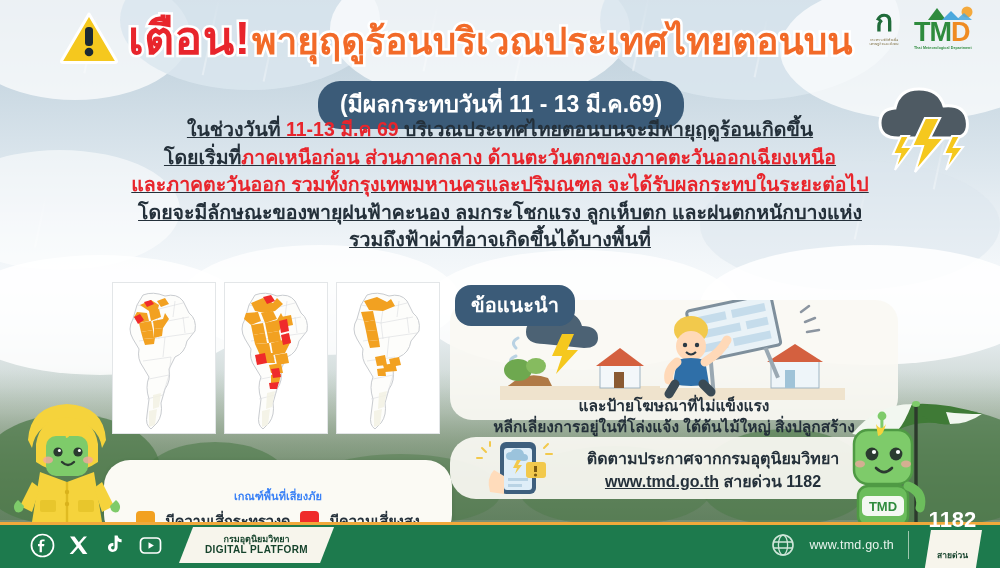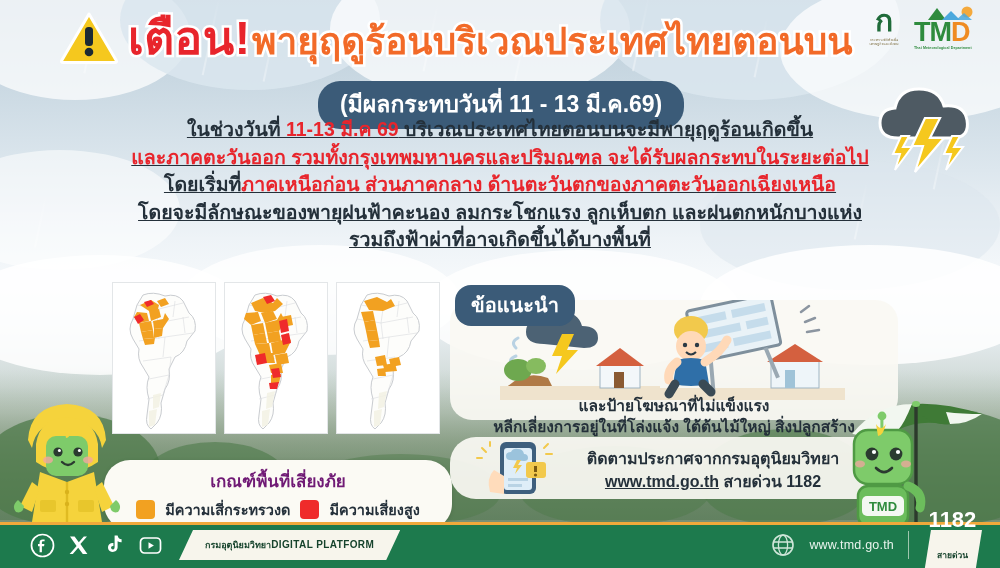--- a/index.html
+++ b/index.html
@@ -79,21 +79,21 @@
   }
   .map-cards { display:flex; gap:8px; margin-top:2px; }
   .map-card { width:104px; height:152px; background:#ffffff; border:1px solid #e3e6e8;
               position:relative; overflow:hidden; }
   .map-card svg { position:absolute; left:0; top:0; }
   .legend {
     position:absolute; left:104px; top:460px; width:348px;
     background:#fbfaf4; border-radius:26px; padding:7px 10px 9px; text-align:center;
     box-shadow:0 1px 4px rgba(0,0,0,.12);
   }
-  .legend-title { font-size:17px; font-weight:bold; color:#701a75; margin-bottom:4px; }
+  .legend-title { font-size:11px; font-weight:bold; color:#3b82f6; margin-bottom:4px;margin-top:20px; }
   .legend-row { display:flex; justify-content:center; align-items:center; gap:10px; font-size:14.5px;
                 font-weight:600; color:#24303a; }
   .sw { width:19px; height:19px; border-radius:4px; display:inline-block; }
 
   
   .advice-badge {
     position:absolute; left:455px; top:285px; background:#3b5b78; color:#fff;
     font-size:20px; font-weight:bold; border-radius:16px; padding:4px 16px 5px; z-index:3;
   }
   .advice-card {
@@ -116,22 +116,22 @@
 
   
   .footer {
     position:absolute; left:0; bottom:0; width:1000px; height:46px;
     background:#1d7a4d; display:flex; align-items:center;
   }
   .footer::before{ content:""; position:absolute; left:0; top:0; width:100%; height:3px; background:#f0a93b; }
   .fsocials { display:flex; align-items:center; gap:11px; margin-left:30px; }
   .ficon { width:25px; height:25px; display:flex; align-items:center; justify-content:center; }
   .dp-tag {
-    margin-left:16px; background:#f7f5ec; color:#16432c; height:30px;
-    display:flex; justify-content:center; align-items:center;
+    margin-left:16px; background:#f7f5ec; color:#16432c; height:36px;
+    display:flex; flex-direction:column; justify-content:center; align-items:center;
     padding:0 26px; clip-path: polygon(14px 0, 100% 0, calc(100% - 14px) 100%, 0 100%);
   }
   .dp-th { font-size:9px; font-weight:600; line-height:10px; }
   .dp-en { font-size:10px; font-weight:bold; letter-spacing:.4px; line-height:12px; }
   .fright { position:absolute; right:18px; display:flex; align-items:center; gap:14px; }
   .fweb { color:#eaf4ee; font-size:12.5px; letter-spacing:.2px; }
   .fdiv { width:1px; height:28px; background:#9fc6ae; }
   .hot { text-align:center; color:#fff; }
   .hot-num { font-size:22px; font-weight:bold; line-height:19px; }
   .hot-tag { background:#f7f5ec; color:#16432c; font-size:8.5px; font-weight:bold;
@@ -214,22 +214,22 @@
     <g stroke="#ffffff" stroke-width="3">
       <path d="M30 64 Q12 64 12 49 Q12 35 27 34 Q31 15 51 15 Q71 15 76 32 Q96 30 99 46 Q102 64 84 64 Z" fill="#4e5a63"></path>
     </g>
     <path d="M57 44 L44 72 L55 72 L47 98 L76 64 L62 64 L72 44 Z" fill="#f5c81e" stroke="#fff" stroke-width="2.2"></path>
     <path d="M33 62 L25 80 L32 80 L27 96 L44 73 L35 73 L41 62 Z" fill="#f5c81e" stroke="#fff" stroke-width="2"></path>
     <path d="M84 62 L76 80 L83 80 L78 96 L95 73 L86 73 L92 62 Z" fill="#f5c81e" stroke="#fff" stroke-width="2"></path>
   </svg>
 
   <div class="body-copy">
     <div class="ln"><span>ในช่วงวันที่ </span><span class="hi">11-13 มี.ค 69</span><span>  บริเวณประเทศไทยตอนบนจะมีพายุฤดูร้อนเกิดขึ้น</span></div>
+    <div class="ln"><span>โดยเริ่มที่</span><span class="hi">ภาคเหนือก่อน ส่วนภาคกลาง ด้านตะวันตกของภาคตะวันออกเฉียงเหนือ</span></div>
     <div class="ln hi">และภาคตะวันออก รวมทั้งกรุงเทพมหานครและปริมณฑล จะได้รับผลกระทบในระยะต่อไป</div>
-    <div class="ln"><span>โดยเริ่มที่</span><span class="hi">ภาคเหนือก่อน ส่วนภาคกลาง ด้านตะวันตกของภาคตะวันออกเฉียงเหนือ</span></div>
     <div class="ln">โดยจะมีลักษณะของพายุฝนฟ้าคะนอง ลมกระโชกแรง ลูกเห็บตก และฝนตกหนักบางแห่ง</div>
     <div class="ln">รวมถึงฟ้าผ่าที่อาจเกิดขึ้นได้บางพื้นที่</div>
   </div>
 
   <div class="map-area">
     <div class="map-cards">
 
       <div class="map-card">
         <svg width="104" height="152" viewBox="0 0 104 152">
           <path d="M30 12 Q40 8 52 13 Q64 10 70 18 L76 30 Q84 36 82 48 L74 58 Q72 70 62 74

